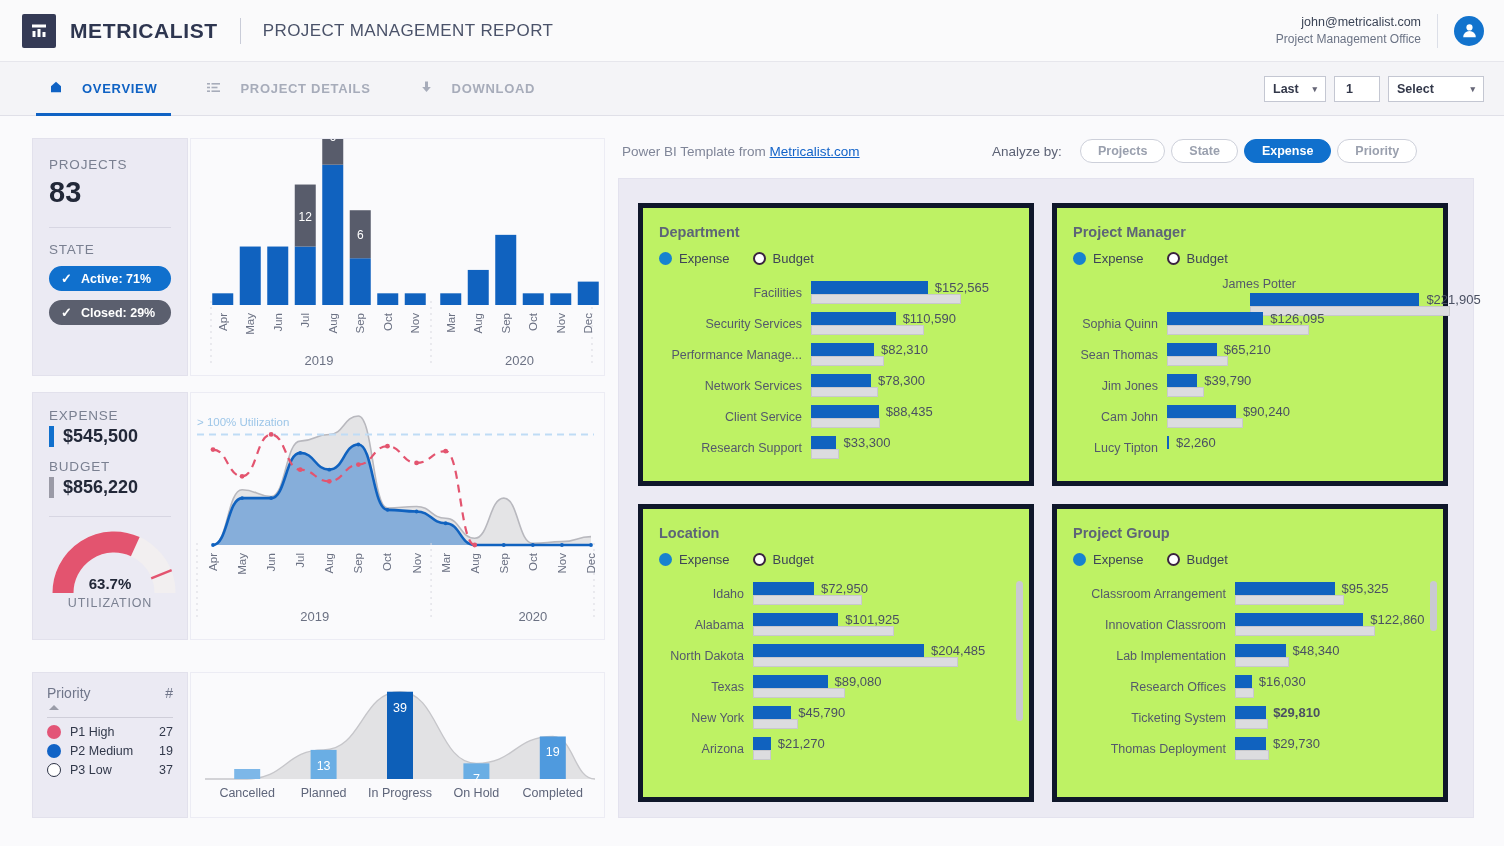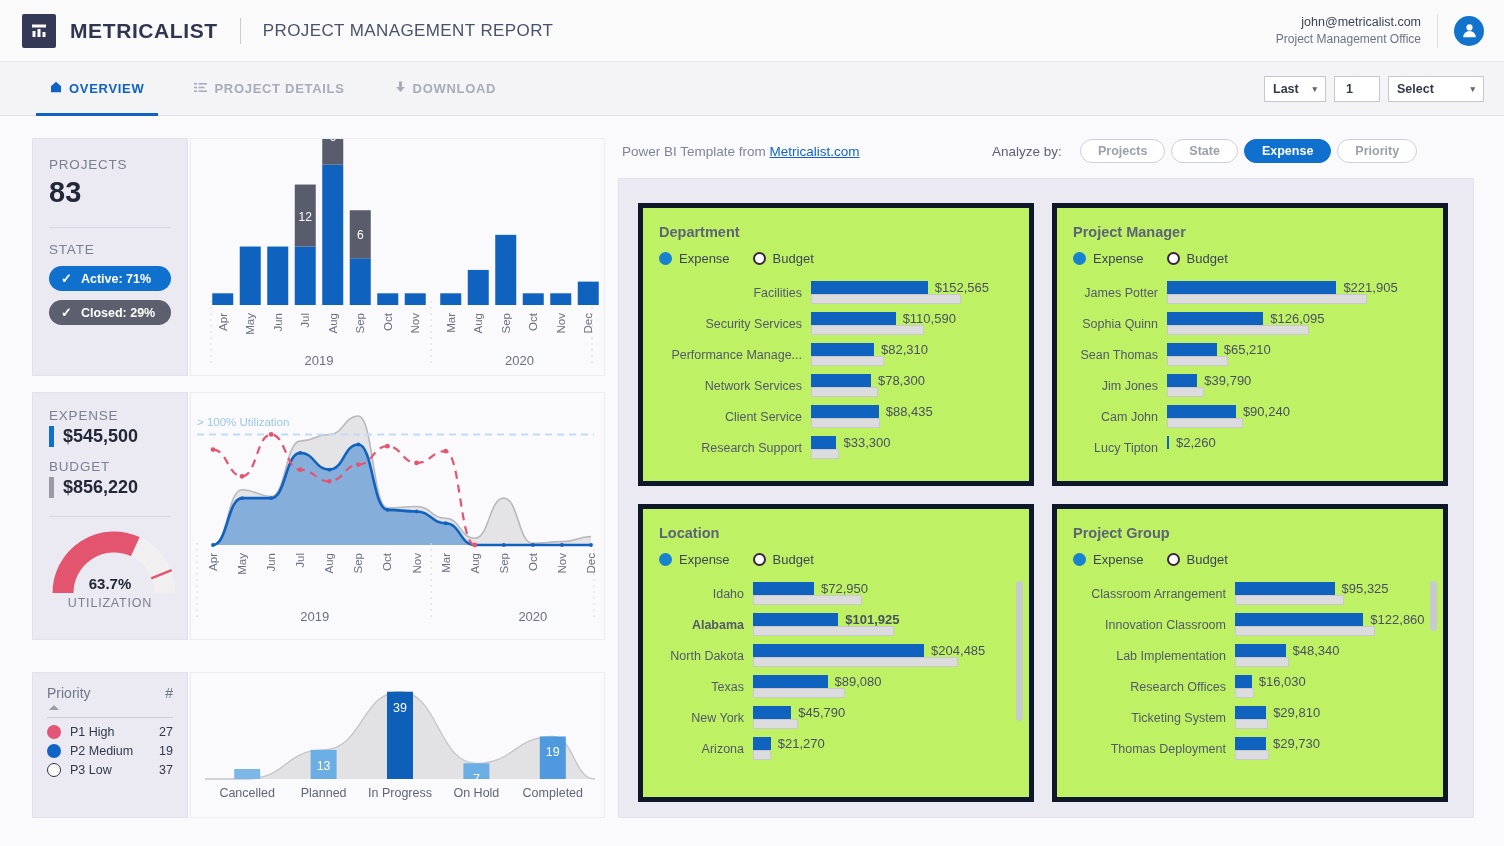--- a/index.html
+++ b/index.html
@@ -39,21 +39,21 @@
   }
 
   
   .tabbar {
     position:absolute; left:0; top:62px; width:1504px; height:54px;
     background:#f4f4f7; border-bottom:1px solid #e0e0e8;
     display:flex; align-items:center;
   }
   .tabs { display:flex; align-items:center; margin-left:36px; height:54px; }
   .tab {
-    display:flex; align-items:center; gap:7px; height:54px;
+    display:flex; align-items:center; gap:20px; height:54px;
     padding:0 14px; margin-right:22px; cursor:pointer; position:relative;
     font-size:13px; font-weight:bold; letter-spacing:0.7px;justify-content:flex-end;
   }
   .tab.active { color:#0f62c4; }
   .tab.inactive { color:#a7acba; }
   .tab.active::after {
     content:""; position:absolute; left:0; right:0; bottom:0;
     height:3px; background:#0f62c4;
   }
   .filters { margin-left:auto; display:flex; align-items:center; gap:8px; margin-right:20px; }
@@ -493,21 +493,21 @@
   <div class="panel" id="p-pm">
     <div class="panel-title">Project Manager</div>
     <div class="legend">
       <span class="lg-filled"></span>
       <span>Expense</span>
       <span class="lg-gap"></span>
       <span class="lg-hollow"></span>
       <span>Budget</span>
     </div>
     <div class="rows" id="rows-pm">
-        <div class="brow" style="height: 31px;">
+        <div class="brow" style="height: 31px; flex-direction: column;">
           <div class="blab" style="width: 110px;">James Potter</div>
           <div class="bars">
             <div class="b-exp" style="width: 169.393px;"></div>
             <div class="b-bud" style="width: 200px;"></div>
             <div class="b-val" style="left: 176.393px;">$221,905</div>
           </div>
         </div>
         <div class="brow" style="height: 31px;">
           <div class="blab" style="width: 110px;">Sophia Quinn</div>
           <div class="bars">
@@ -561,21 +561,21 @@
     </div>
     <div class="rows" id="rows-loc">
         <div class="brow" style="height: 31px;">
           <div class="blab" style="width: 110px;">Idaho</div>
           <div class="bars">
             <div class="b-exp" style="width: 61.0398px;"></div>
             <div class="b-bud" style="width: 108.776px;"></div>
             <div class="b-val" style="left: 68.0398px;">$72,950</div>
           </div>
         </div>
-        <div class="brow" style="height: 31px; font-weight: bold;">
+        <div class="brow" style="height: 31px;">
           <div class="blab" style="width: 110px;">Alabama</div>
           <div class="bars">
             <div class="b-exp" style="width: 85.2842px;"></div>
             <div class="b-bud" style="width: 140.571px;"></div>
             <div class="b-val" style="left: 92.2842px;">$101,925</div>
           </div>
         </div>
         <div class="brow" style="height: 31px;">
           <div class="blab" style="width: 110px;">North Dakota</div>
           <div class="bars">
@@ -652,21 +652,21 @@
             <div class="b-exp" style="width: 16.7478px;"></div>
             <div class="b-bud" style="width: 19.3284px;"></div>
             <div class="b-val" style="left: 23.7478px;">$16,030</div>
           </div>
         </div>
         <div class="brow" style="height: 31px;">
           <div class="blab" style="width: 178px;">Ticketing System</div>
           <div class="bars">
             <div class="b-exp" style="width: 31.1448px;"></div>
             <div class="b-bud" style="width: 32.9104px;"></div>
-            <div class="b-val" style="left: 38.1448px;">$29,810</div>
+            <div class="b-val" style="left: 38.1448px; font-weight: bold;">$29,810</div>
           </div>
         </div>
         <div class="brow" style="height: 31px;">
           <div class="blab" style="width: 178px;">Thomas Deployment</div>
           <div class="bars">
             <div class="b-exp" style="width: 31.0612px;"></div>
             <div class="b-bud" style="width: 34.4776px;"></div>
             <div class="b-val" style="left: 38.0612px;">$29,730</div>
           </div>
         </div>

